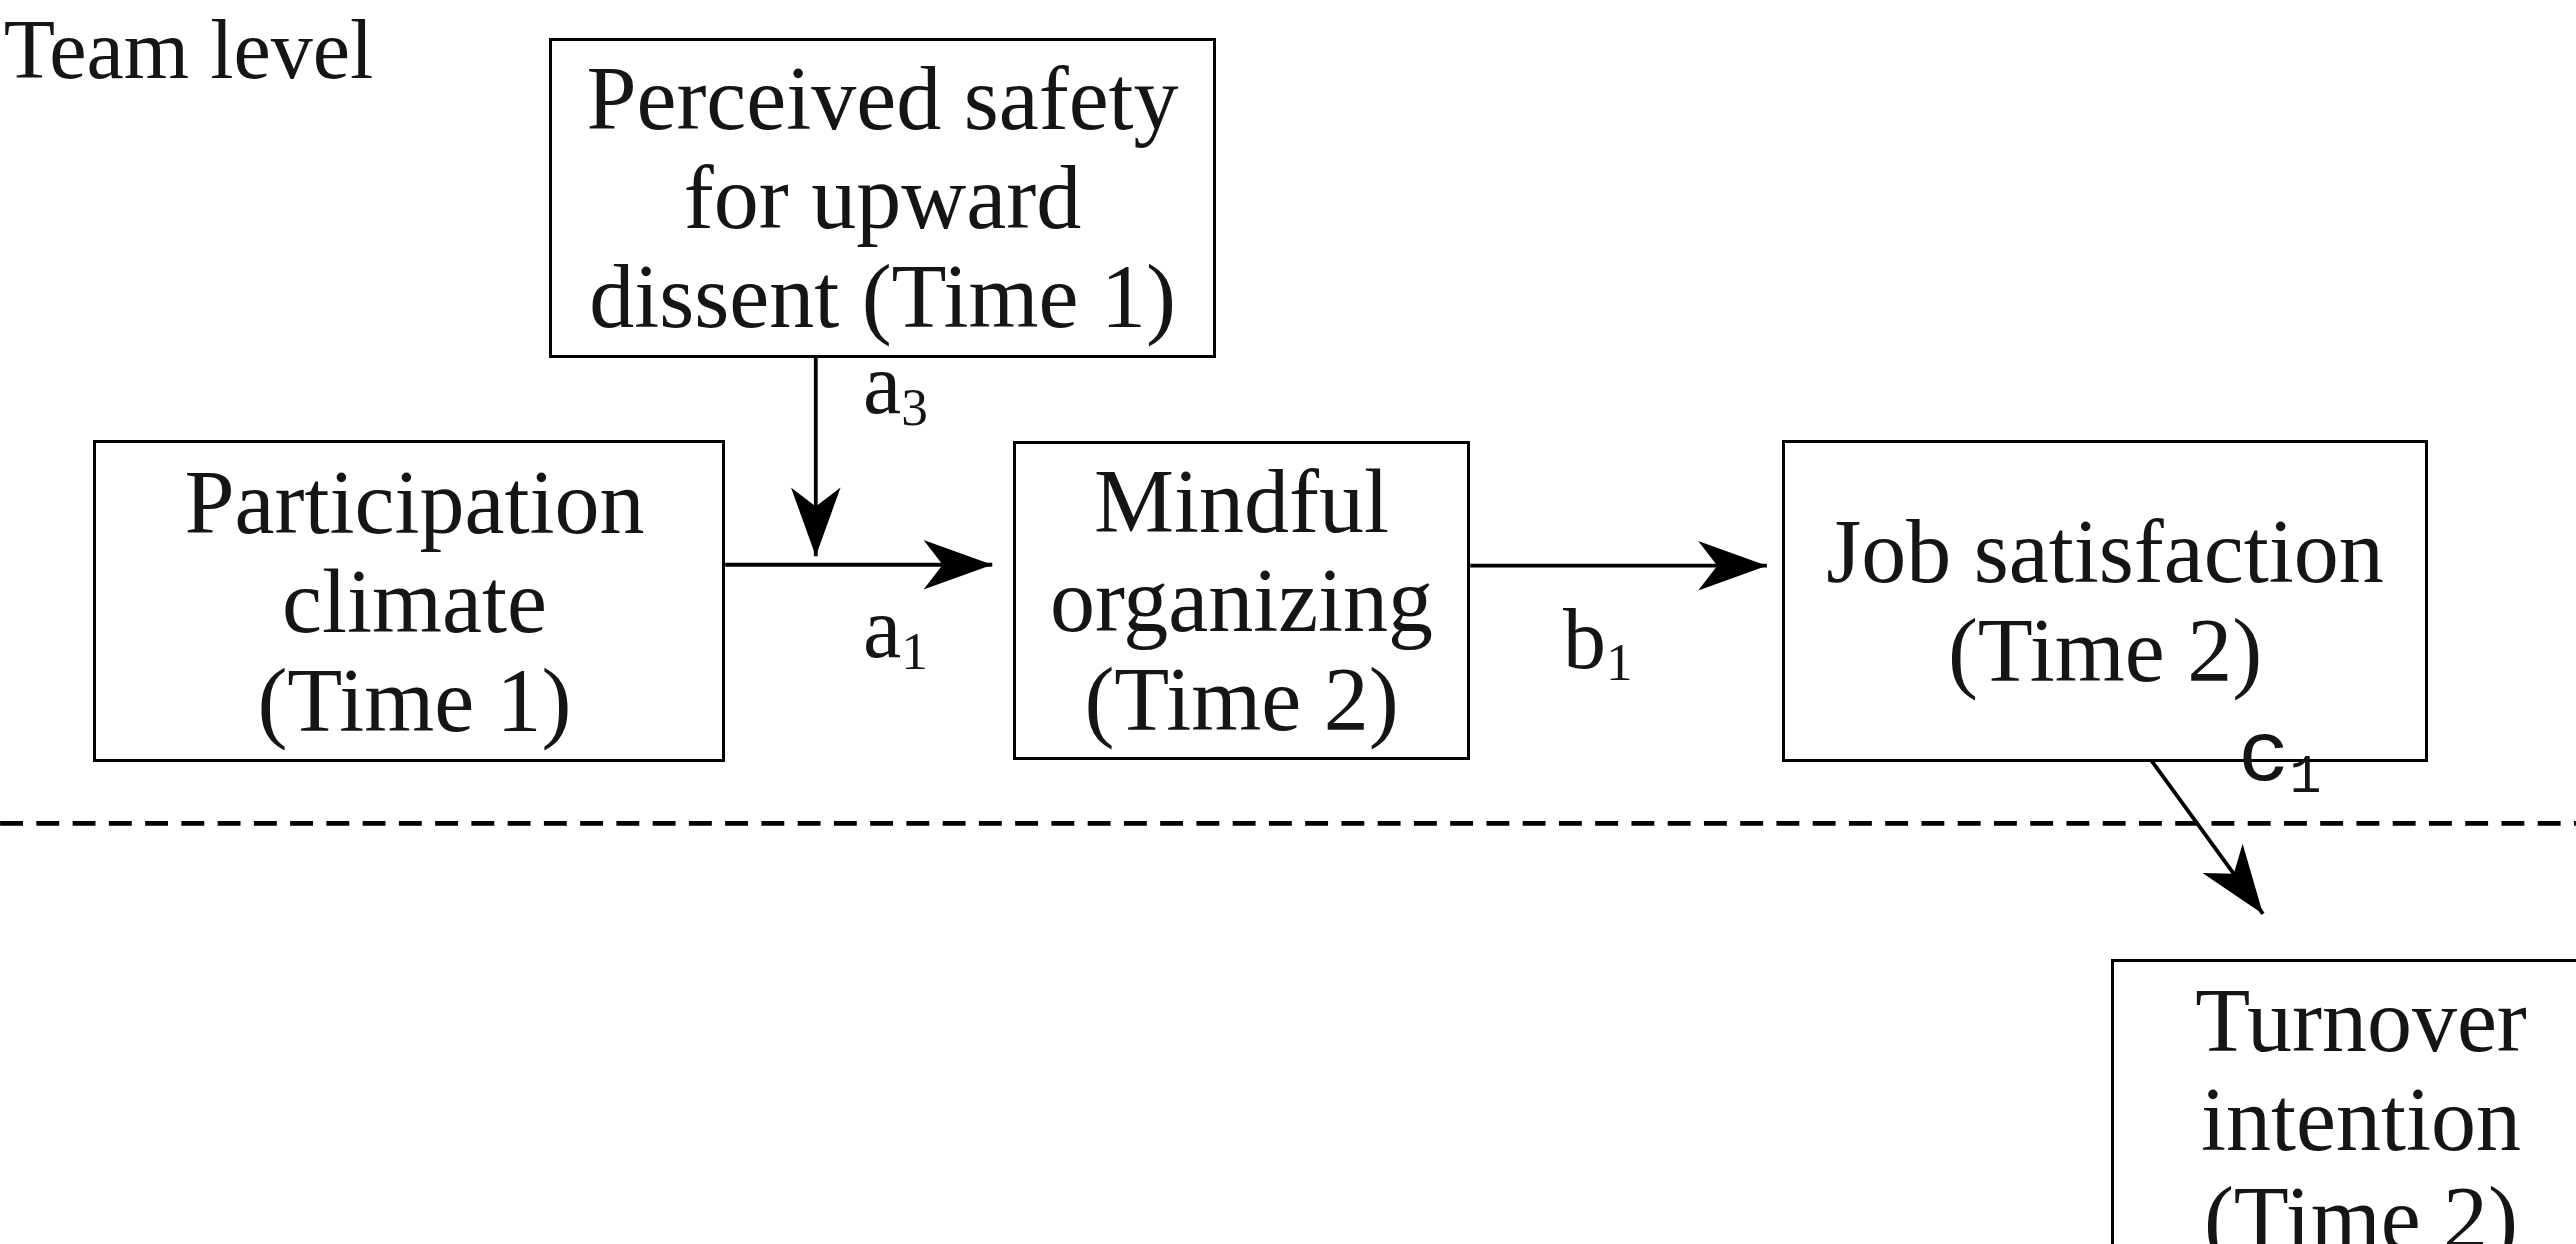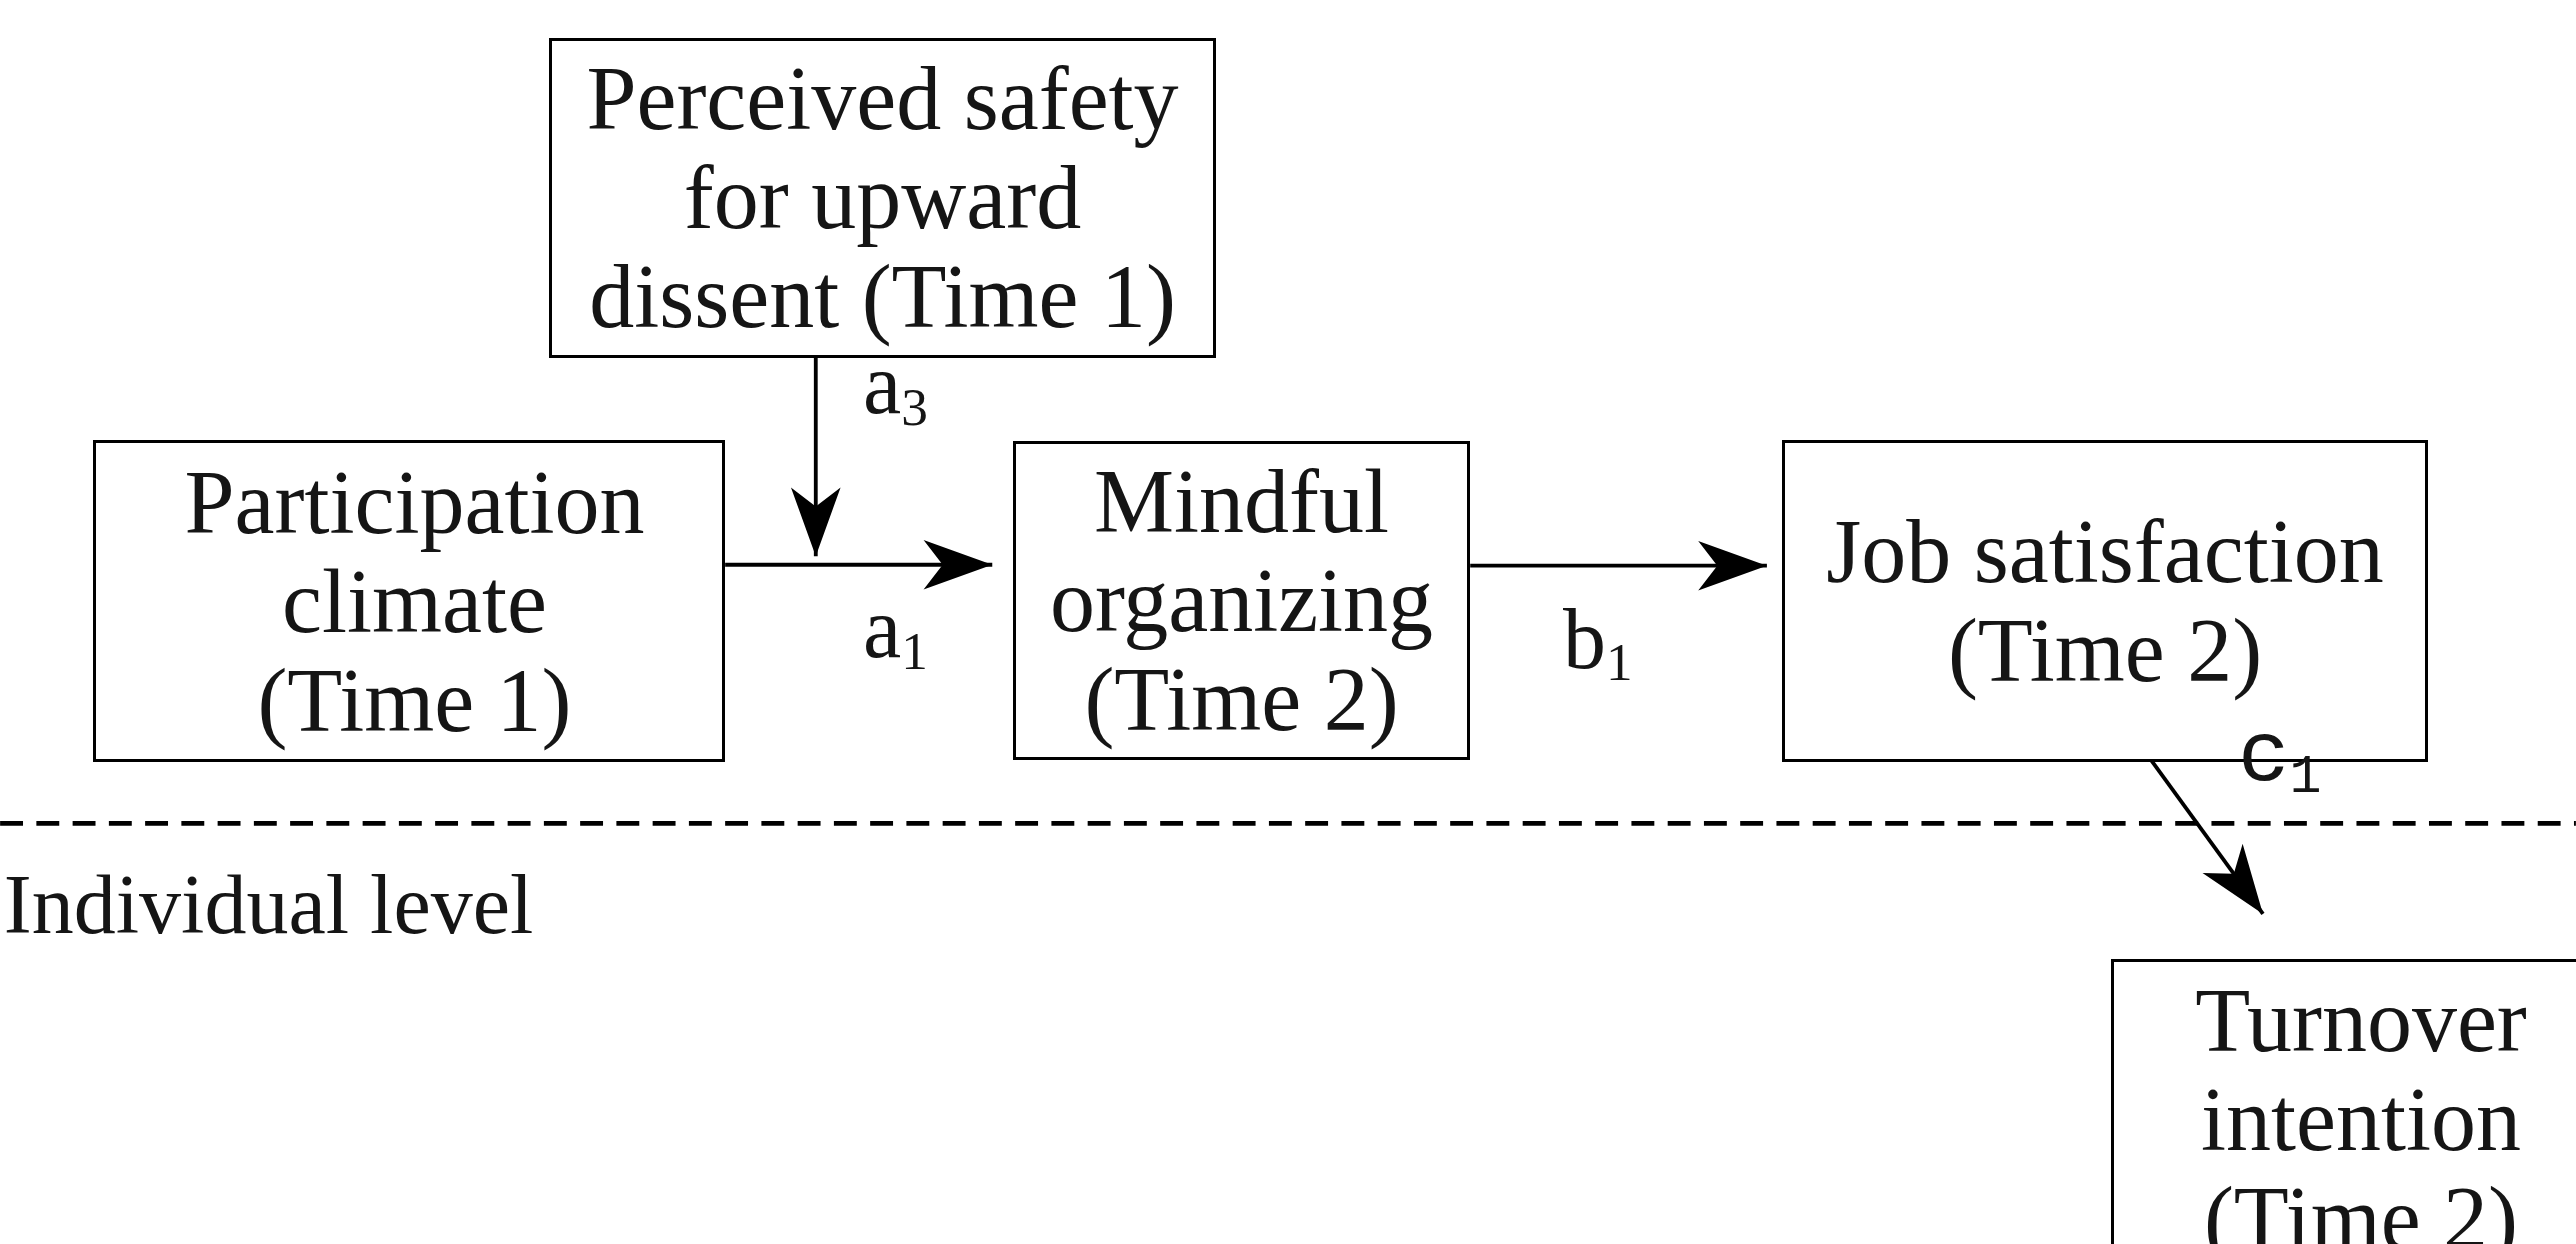--- a/index.html
+++ b/index.html
@@ -78,22 +78,22 @@
 
     <line x1="855" y1="337" x2="855" y2="583" stroke="#000000" stroke-width="4" marker-end="url(#arrowhead)"></line>
 
     <line x1="760" y1="592" x2="1040" y2="592" stroke="#000000" stroke-width="4" marker-end="url(#arrowhead)"></line>
 
     <line x1="1541" y1="593" x2="1852" y2="593" stroke="#000000" stroke-width="4" marker-end="url(#arrowhead)"></line>
 
     <line x1="2228" y1="760" x2="2372" y2="958" stroke="#000000" stroke-width="4" marker-end="url(#arrowhead)"></line>
   </svg>
 
+  <div class="level-label" style="left:3.8px; top:7.6px;">Team level</div>
 
-  <div class="level-label" style="left:3.8px; top:863px;">Individual level</div>
 
   <div class="node" style="left:549px; top:1.9px; width:667px; height:320px;">
     <span class="node-label">Perceived safety
 for upward
 dissent (Time 1)</span>
   </div>
 
   <div class="node" style="left:93px; top:404px; width:632px; height:322px;padding-left:11px;">
     <span class="node-label">Participation
 climate

